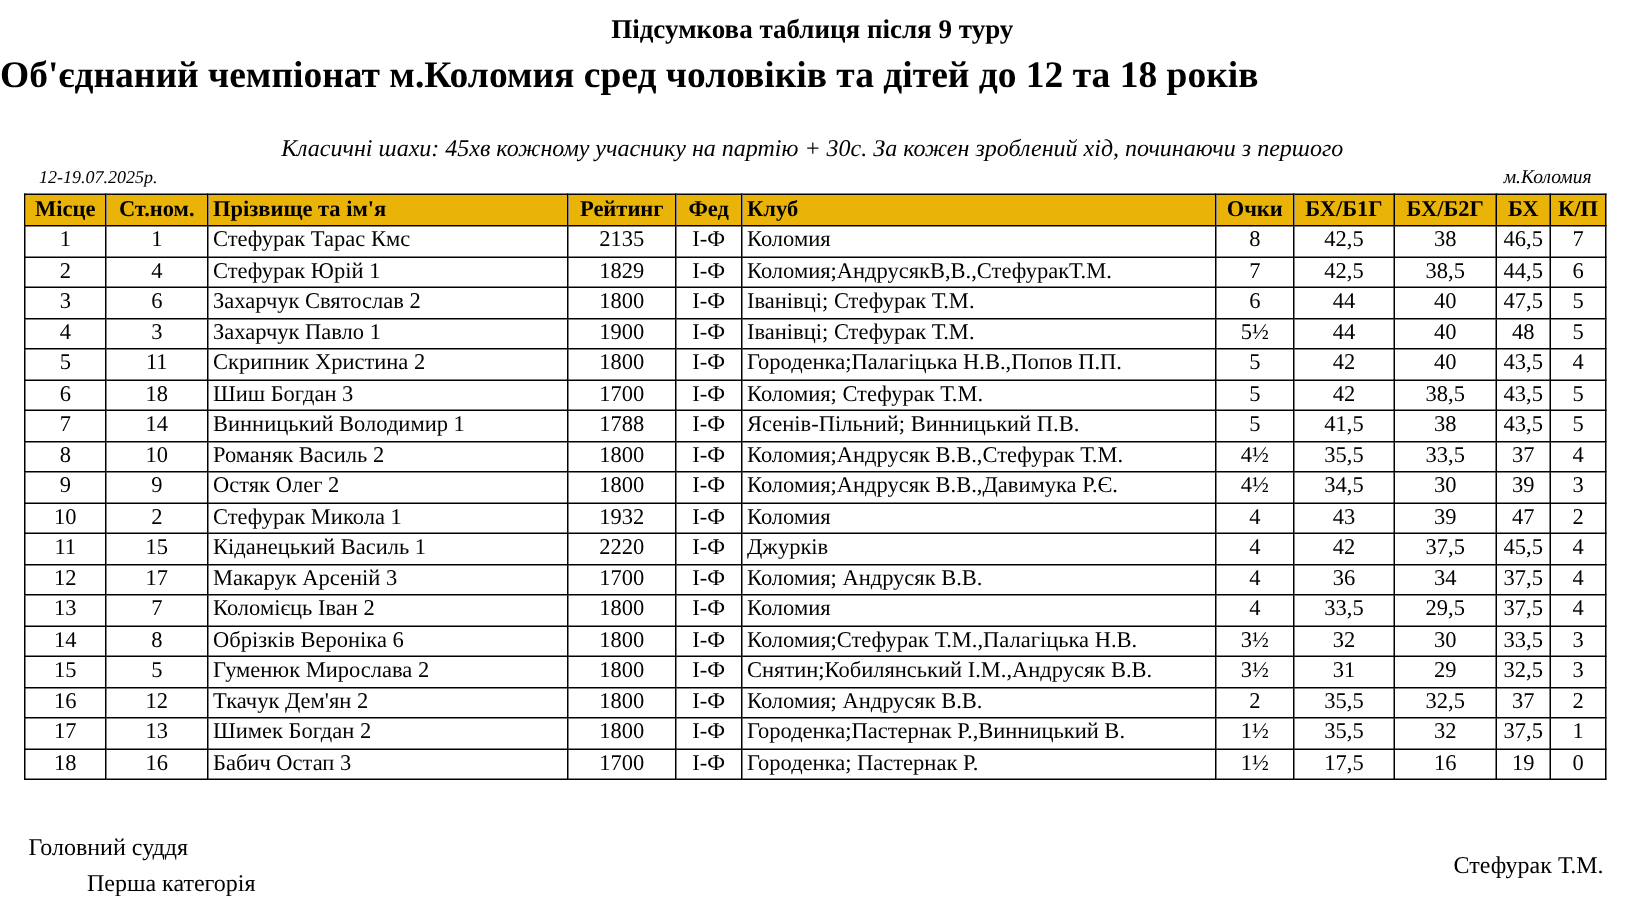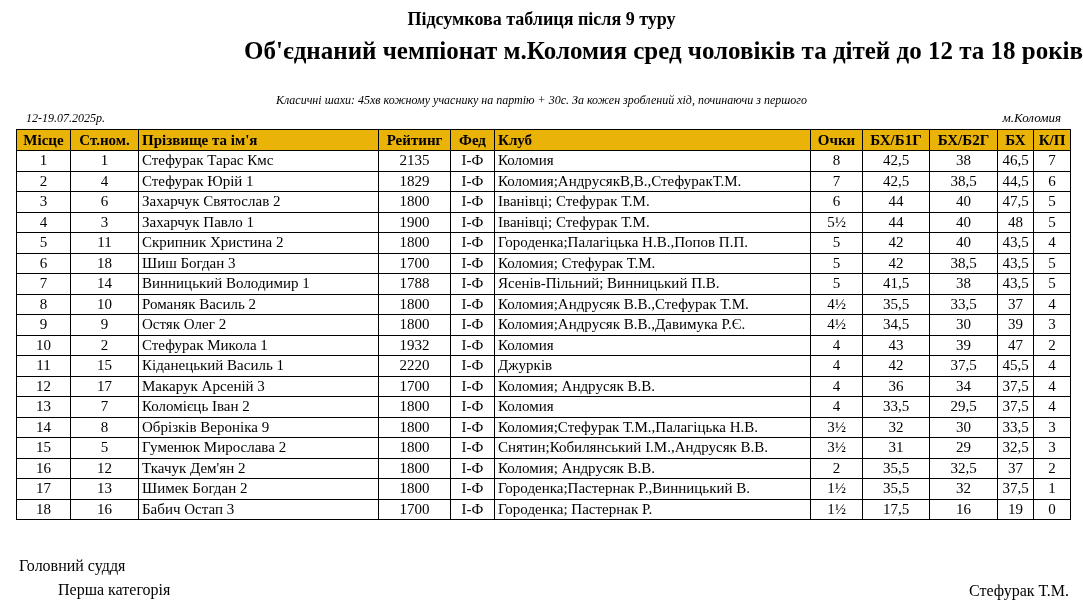--- a/index.html
+++ b/index.html
@@ -1,36 +1,36 @@
 <!DOCTYPE html>
 <html><head>
 <meta charset="utf-8">
 <style>
   html, body { margin:0; padding:0; background:#ffffff; }
   body { width:1083px; height:609px; position:relative; overflow:hidden;
          font-family:"Liberation Serif","DejaVu Serif",serif; color:#000; }
   .title1 { position:absolute; left:0; width:1083px; top:4px; text-align:center;
             font-size:18px; font-weight:bold; line-height:30px; }
-  .title2 { position:absolute; left:0; width:1083px; top:36px; text-align:right;
+  .title2 { position:absolute; left:0; width:1083px; top:36px; text-align:left;
             font-size:25px; font-weight:bold; line-height:30px; }
   .subtitle { position:absolute; left:0; width:1083px; top:92px; text-align:center;
-            font-size:12px; font-style:italic; line-height:16px; }
+            font-size:16px; font-style:italic; line-height:16px; }
   .date { position:absolute; left:26px; top:110px; font-size:12px; font-style:italic; line-height:16px; }
   .place { position:absolute; right:22px; top:110px; font-size:13px; font-style:italic; line-height:16px; }
   table.standings { position:absolute; left:16px; top:129px; border-collapse:collapse;
             table-layout:fixed; width:1054px; font-size:15px; }
   table.standings th, table.standings td { border:1px solid #000; padding:0 3px;
             height:19.5px; line-height:19px; white-space:nowrap; overflow:hidden; }
   table.standings th { background:#eab308; font-weight:bold; font-size:15px; height:20px; }
   .c { text-align:center; }
   .r { text-align:center; }
   .l { text-align:left;margin-top:16px; }
   .footer-l1 { position:absolute; left:19px; top:556px; font-size:16px; line-height:20px; }
   .footer-l2 { position:absolute; left:19px; top:580px; font-size:16px; line-height:20px;margin-left:39px; }
-  .footer-r { position:absolute; right:14px; top:568px; font-size:16px; line-height:20px;margin-top:13px; }
+  .footer-r { position:absolute; right:14px; top:568px; font-size:16px; line-height:20px; }
 </style>
 </head>
 <body>
 
 <div class="title1">Підсумкова таблиця після 9 туру</div>
 <div class="title2">Об'єднаний чемпіонат м.Коломия сред чоловіків та дітей до 12 та 18 років</div>
 <div class="subtitle">Класичні шахи: 45хв кожному учаснику на партію + 30с. За кожен зроблений хід, починаючи з першого</div>
 <div class="date">12-19.07.2025р.</div>
 <div class="place">м.Коломия</div>
 
@@ -229,21 +229,21 @@
         <td class="l">Коломия</td>
         <td class="c">4</td>
         <td class="c">33,5</td>
         <td class="c">29,5</td>
         <td class="c">37,5</td>
         <td class="c">4</td>
       </tr>
       <tr>
         <td class="c">14</td>
         <td class="c">8</td>
-        <td class="l">Обрізків Вероніка 9</td>
+        <td class="l">Обрізків Вероніка 6</td>
         <td class="r">1800</td>
         <td class="c">І-Ф</td>
         <td class="l">Коломия;Стефурак Т.М.,Палагіцька Н.В.</td>
         <td class="c">3½</td>
         <td class="c">32</td>
         <td class="c">30</td>
         <td class="c">33,5</td>
         <td class="c">3</td>
       </tr>
       <tr>

